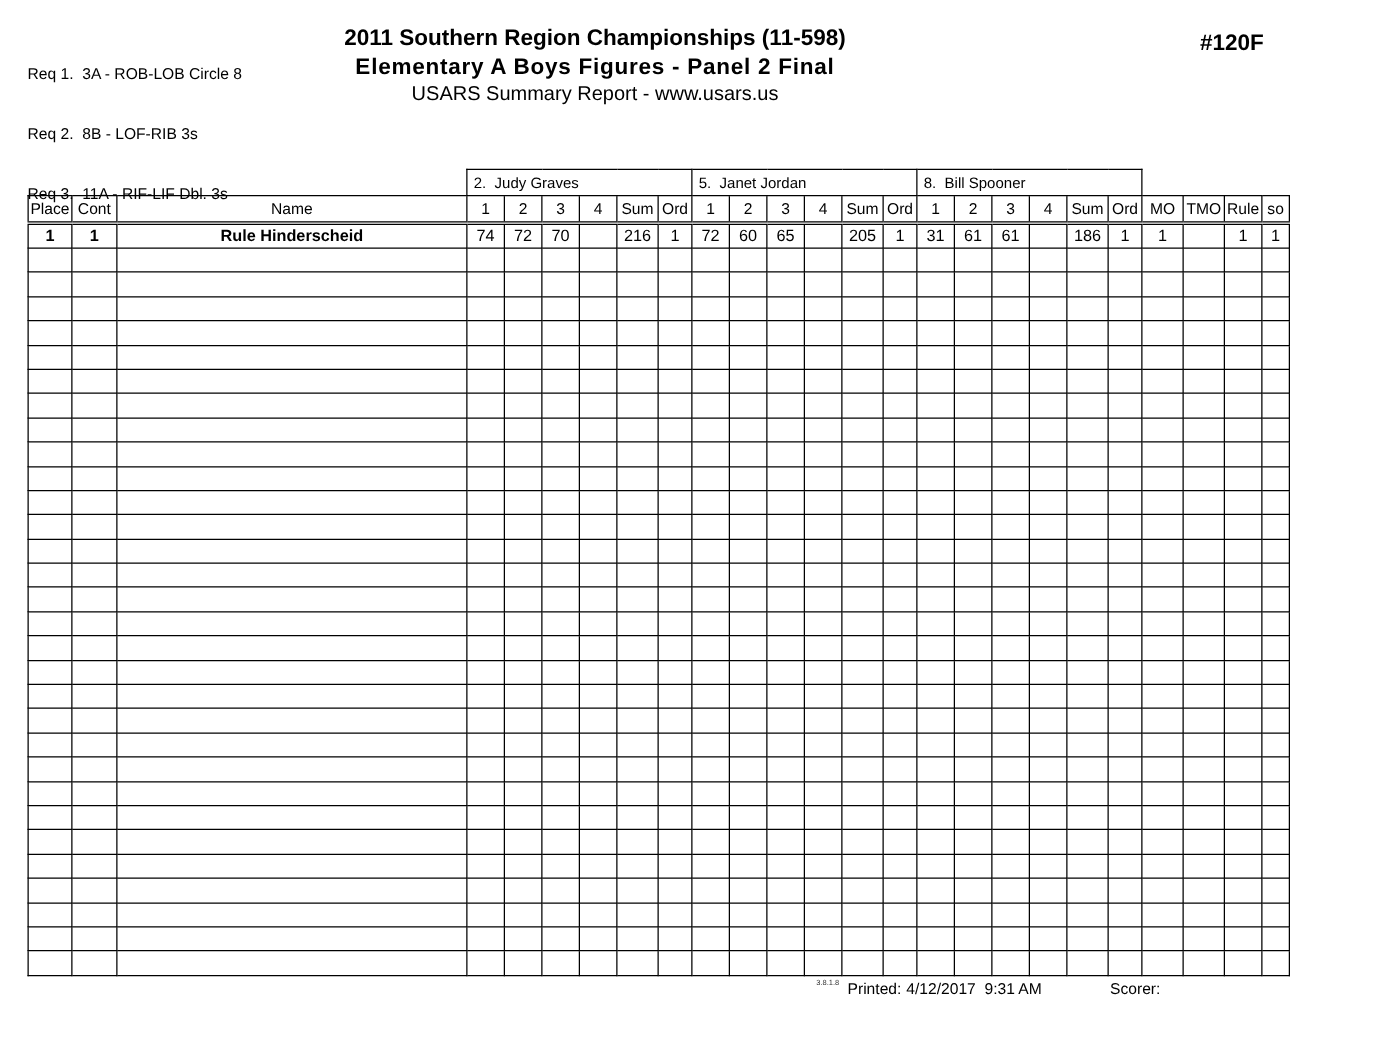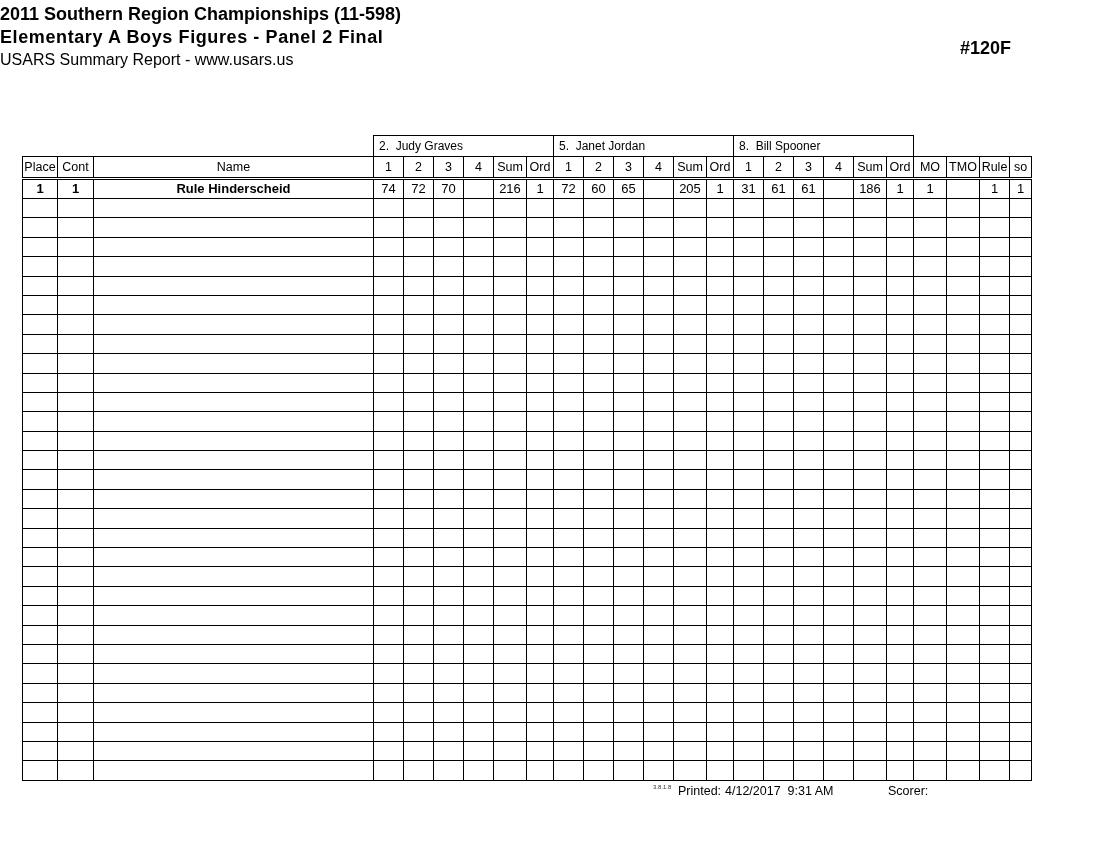--- a/index.html
+++ b/index.html
@@ -7,26 +7,26 @@
   .page {
     position:relative; width:1100px; height:850px; background:#ffffff;
     color:#000; overflow:hidden; margin:0 auto;
   }
   
   .req-block {
     position:absolute; left:22px; top:19px;
     font-size:12.5px; line-height:16px; white-space:pre;
   }
   
-  .title-block { position:absolute; left:0; top:4px; width:952px; text-align:left; }
+  .title-block { position:absolute; left:0; top:20px; width:952px; text-align:center; }
   .title   { font-size:18px; font-weight:bold; line-height:21px; white-space:pre; }
   .subtitle{ font-size:15px; line-height:19px; white-space:pre; }
   .event   { font-size:18px; font-weight:bold; letter-spacing:0.6px; line-height:25px; white-space:pre; }
   .report  { font-size:16px; line-height:20px; white-space:pre; }
-  .event-number { position:absolute; left:960px; top:38px; font-size:18px; font-weight:bold; }
+  .event-number { position:absolute; left:960px; top:24px; font-size:18px; font-weight:bold; }
 
   
   table.results {
     position:absolute; left:22px; top:135px;
     border-collapse:collapse; table-layout:fixed;
   }
   table.results td, table.results th {
     border:1px solid #000; padding:0 1px;
     font-size:13px; font-weight:normal; line-height:18px;
     text-align:center; overflow:hidden; white-space:pre;
@@ -50,20 +50,25 @@
   .version { left:620px; top:0px; font-size:6px; color:#333; }
   .printed-label { left:645px; top:0; }
   .printed-value { left:692px; top:0; }
   .scorer-label { left:855px; top:0;text-align:center; }
 </style>
 </head>
 <body>
 
 <div class="page">
 
+  <div class="req-block">
+    <div>Req 1.  3A - ROB-LOB Circle 8</div>
+    <div>Req 2.  8B - LOF-RIB 3s</div>
+    <div>Req 3.  11A - RIF-LIF Dbl. 3s</div>
+  </div>
 
   <div class="title-block">
     <div class="title">2011 Southern Region Championships (11-598)</div>
     <div class="event">Elementary A Boys Figures - Panel 2 Final</div>
     <div class="report">USARS Summary Report - www.usars.us</div>
   </div>
 
   <div class="event-number">#120F</div>
 
   <table class="results">

